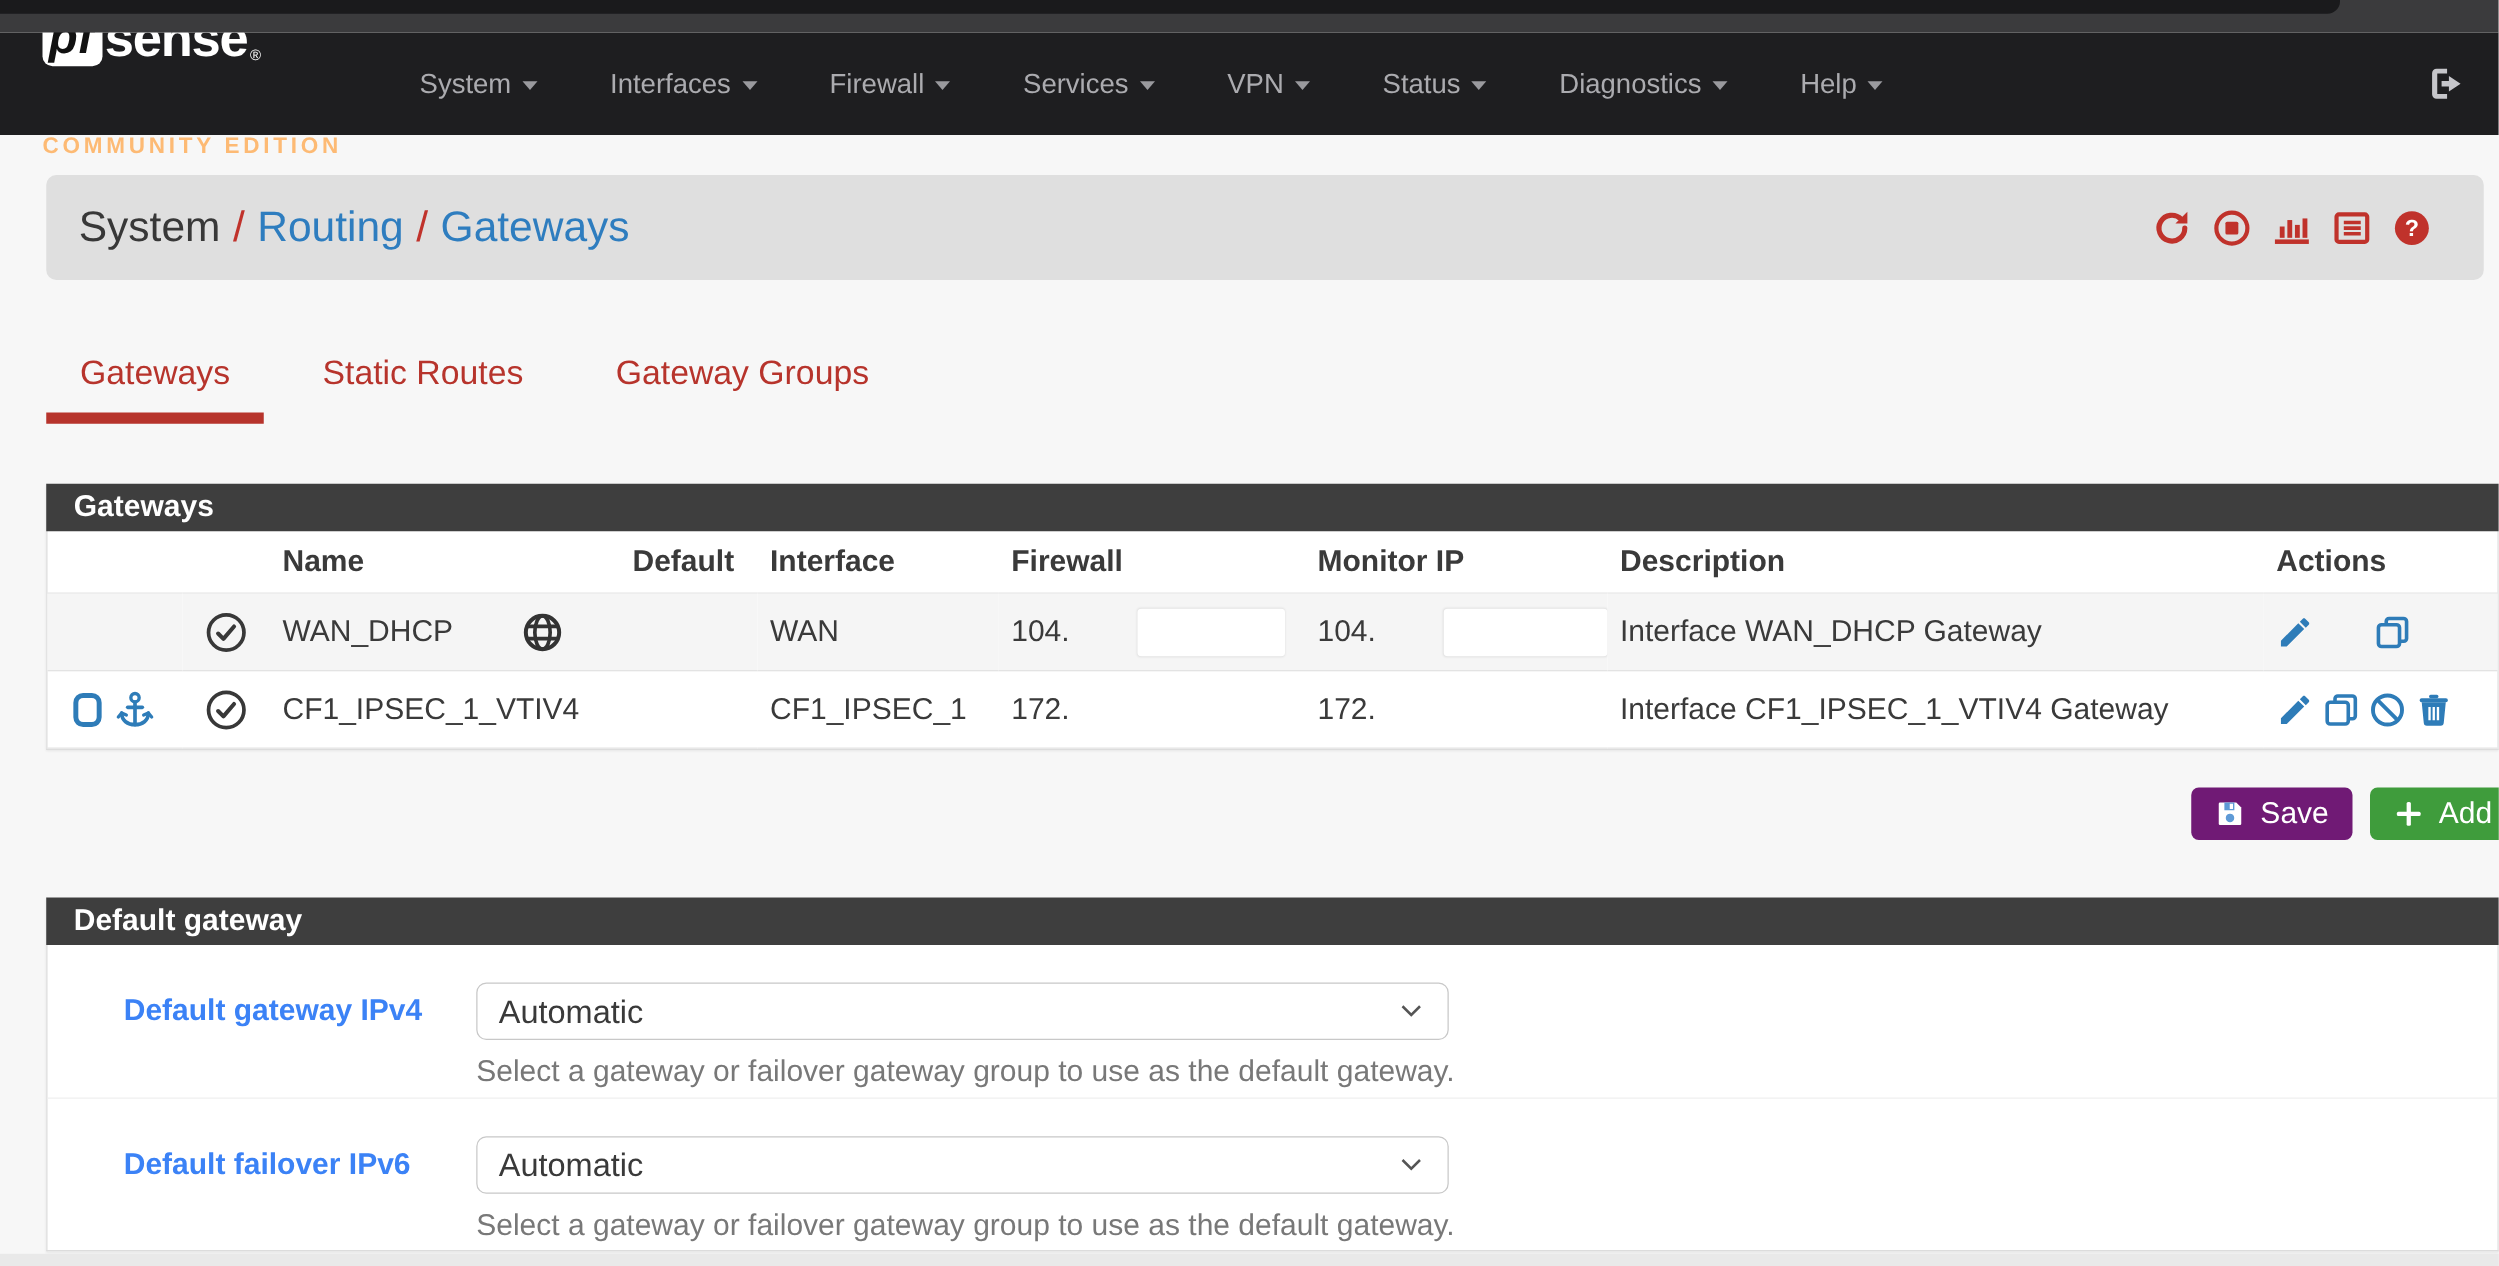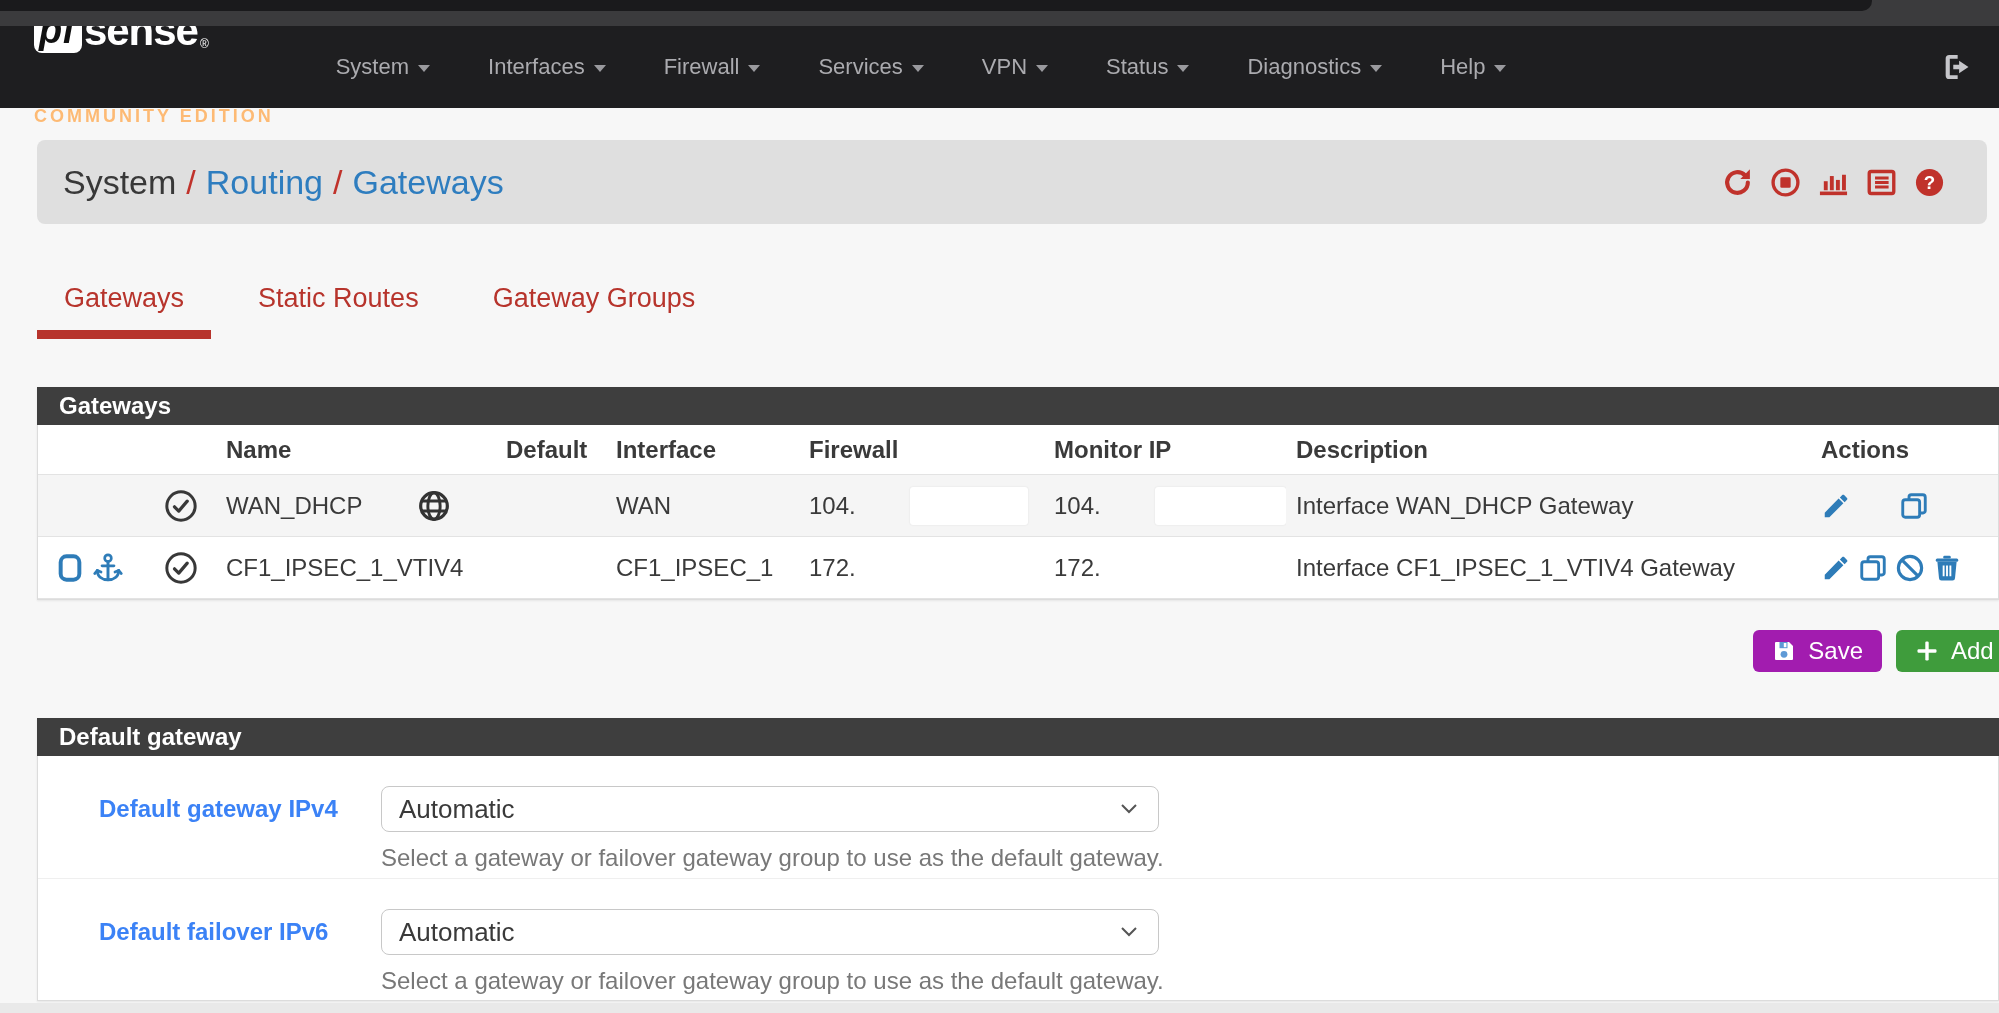--- a/index.html
+++ b/index.html
@@ -70,21 +70,21 @@
   .actions { gap:7px; }
   .actions svg { width:30px; height:30px; cursor:pointer; }
 
   
   .btn-row { display:flex; justify-content:flex-end; align-items:center; gap:14px;
              margin-top:30px; padding-right:0; width:2044px; }
   .btn { height:42px; border:none; border-radius:6px; color:#fff; font-size:24px;
          font-family:"Liberation Sans",sans-serif; display:inline-flex; align-items:center;
          gap:12px; padding:0 19px; cursor:pointer; }
   .btn svg { width:24px; height:24px; }
-  .btn-save { background:#a21caf; }
+  .btn-save { background:#701a75; }
   .btn-add { background:#3f9c3c; width:148px; }
 
   
   .dg-panel { margin-top:46px; }
   .form-row { display:grid; grid-template-columns:343px 1fr; padding-top:30px; min-height:122px; }
   .form-row + .form-row { border-top:1px solid #efefef; }
   .form-label { padding-left:61px; font-weight:bold; font-size:24px; line-height:46px; color:#3b82f6; }
   .fakeselect { width:778px; height:46px; background:#fff; border:1.5px solid #c8c8c8;
                 border-radius:8px; display:flex; align-items:center; padding:0 20px 0 17px;
                 font-size:26px; color:#3a3a3a; cursor:pointer;gap:36px; }

